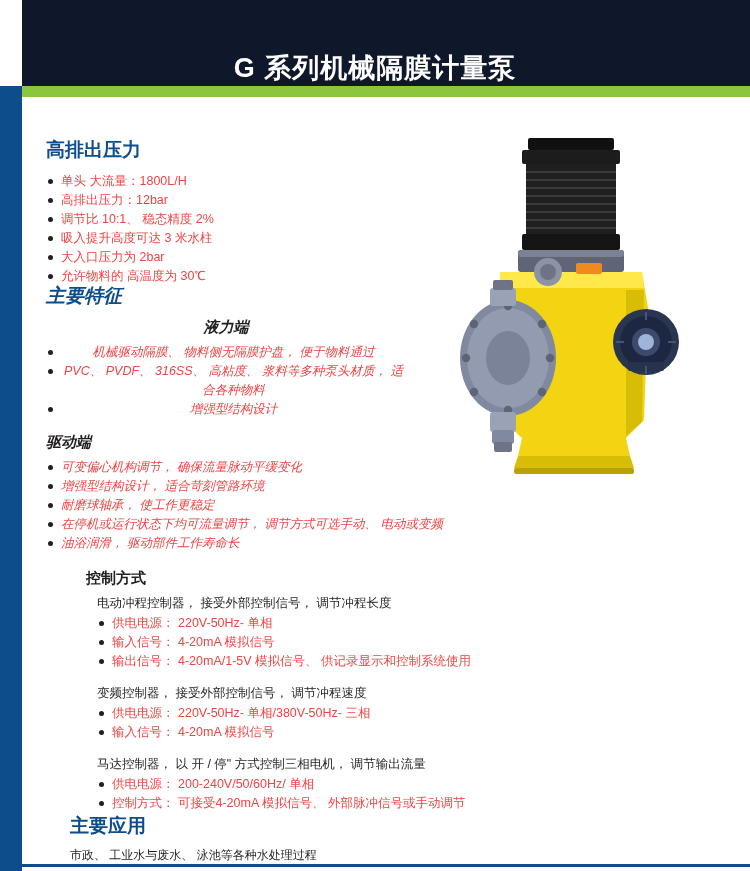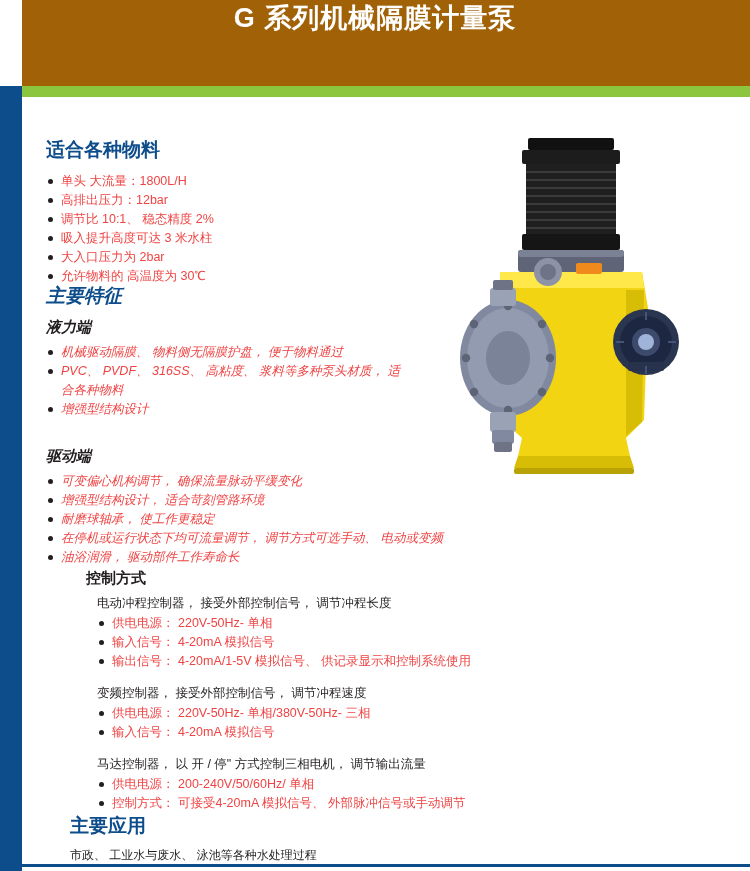--- a/index.html
+++ b/index.html
@@ -8,22 +8,22 @@
     width:750px; height:871px;
     font-family:"Liberation Sans", sans-serif;
     background:#ffffff;
     color:#231f20;
     position:relative;
     overflow:hidden;
   }
   
   .header {
     position:absolute; left:0; top:0; width:750px; height:86px;
-    background:#a16207;
-    display:flex; align-items:flex-start; justify-content:center;
+    background:#0f172a;
+    display:flex; align-items:flex-end; justify-content:center;
   }
   .header-left-bar {
     position:absolute; left:0; top:0; width:22px; height:86px;
     background:#ffffff;
   }
   .header-title {
     color:#ffffff;
     font-size:27px;
     font-weight:bold;
     letter-spacing:1px;
@@ -71,21 +71,21 @@
     left:2px; top:7px;
     width:5px; height:5px;
     border-radius:50%;
     background:#231f20;
   }
   .block { margin-bottom:14px; }
 
   #perf { position:absolute; left:24px; top:40px; width:330px; }
   #feat { position:absolute; left:24px; top:186px; width:360px;font-style:italic; }
   #feat .sub-title { margin-top:2px; }
-  #hyd { margin-bottom:28px; }
+  #hyd { margin-bottom:14px;text-align:center; }
   #drive .sub-title { margin-top:0; }
   #drive { width:470px; }
 
   #ctrl { position:absolute; left:64px; top:472px; width:520px; }
   #ctrl .sub-title { font-size:15px; margin-bottom:6px; }
   .ctrl-group { margin-bottom:13px; }
   .ctrl-lead {
     font-size:12.5px;
     line-height:19px;
     padding-left:11px;
@@ -114,21 +114,21 @@
 <div class="header">
   <div class="header-left-bar"></div>
   <div class="header-title">G 系列机械隔膜计量泵</div>
 </div>
 <div class="green-bar"></div>
 <div class="left-blue-rail"></div>
 
 <div class="content">
 
   <section id="perf">
-    <h2 class="sec-title">适合各种物料</h2>
+    <h2 class="sec-title">高排出压力</h2>
     <ul class="bul">
       <li>单头  大流量：1800L/H</li>
       <li>高排出压力：12bar</li>
       <li>调节比 10:1、 稳态精度  2%</li>
       <li>吸入提升高度可达 3 米水柱</li>
       <li>大入口压力为 2bar</li>
       <li>允许物料的  高温度为 30℃</li>
     </ul>
   </section>
 

